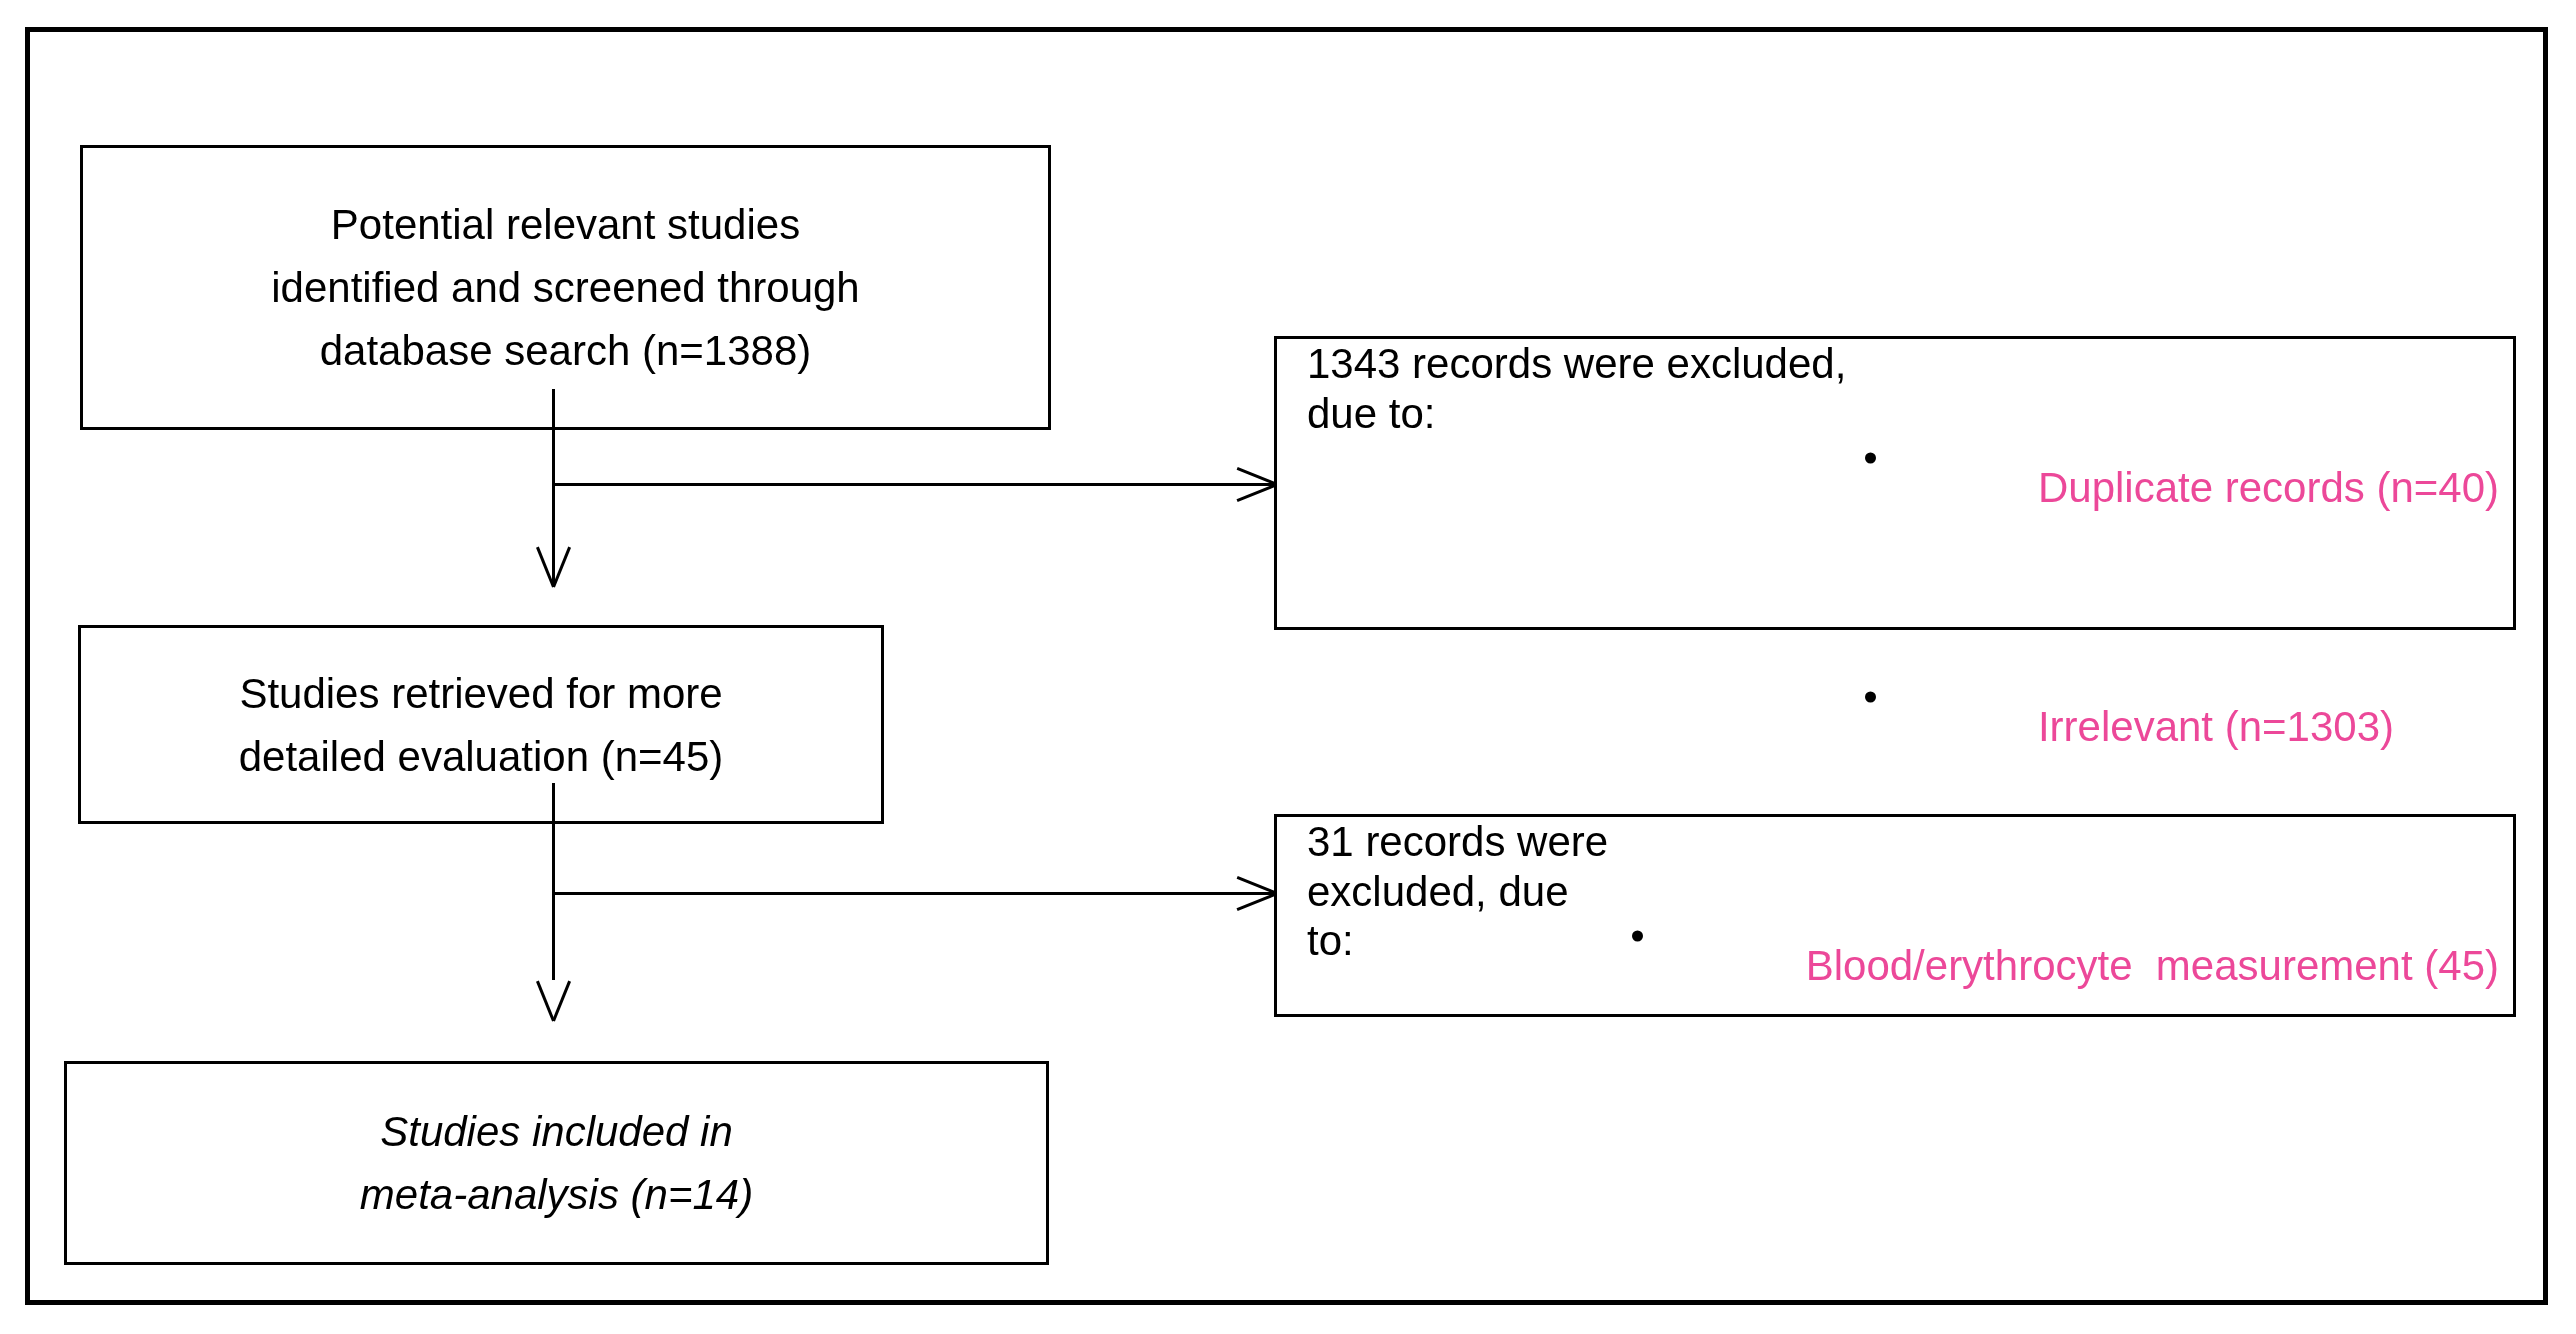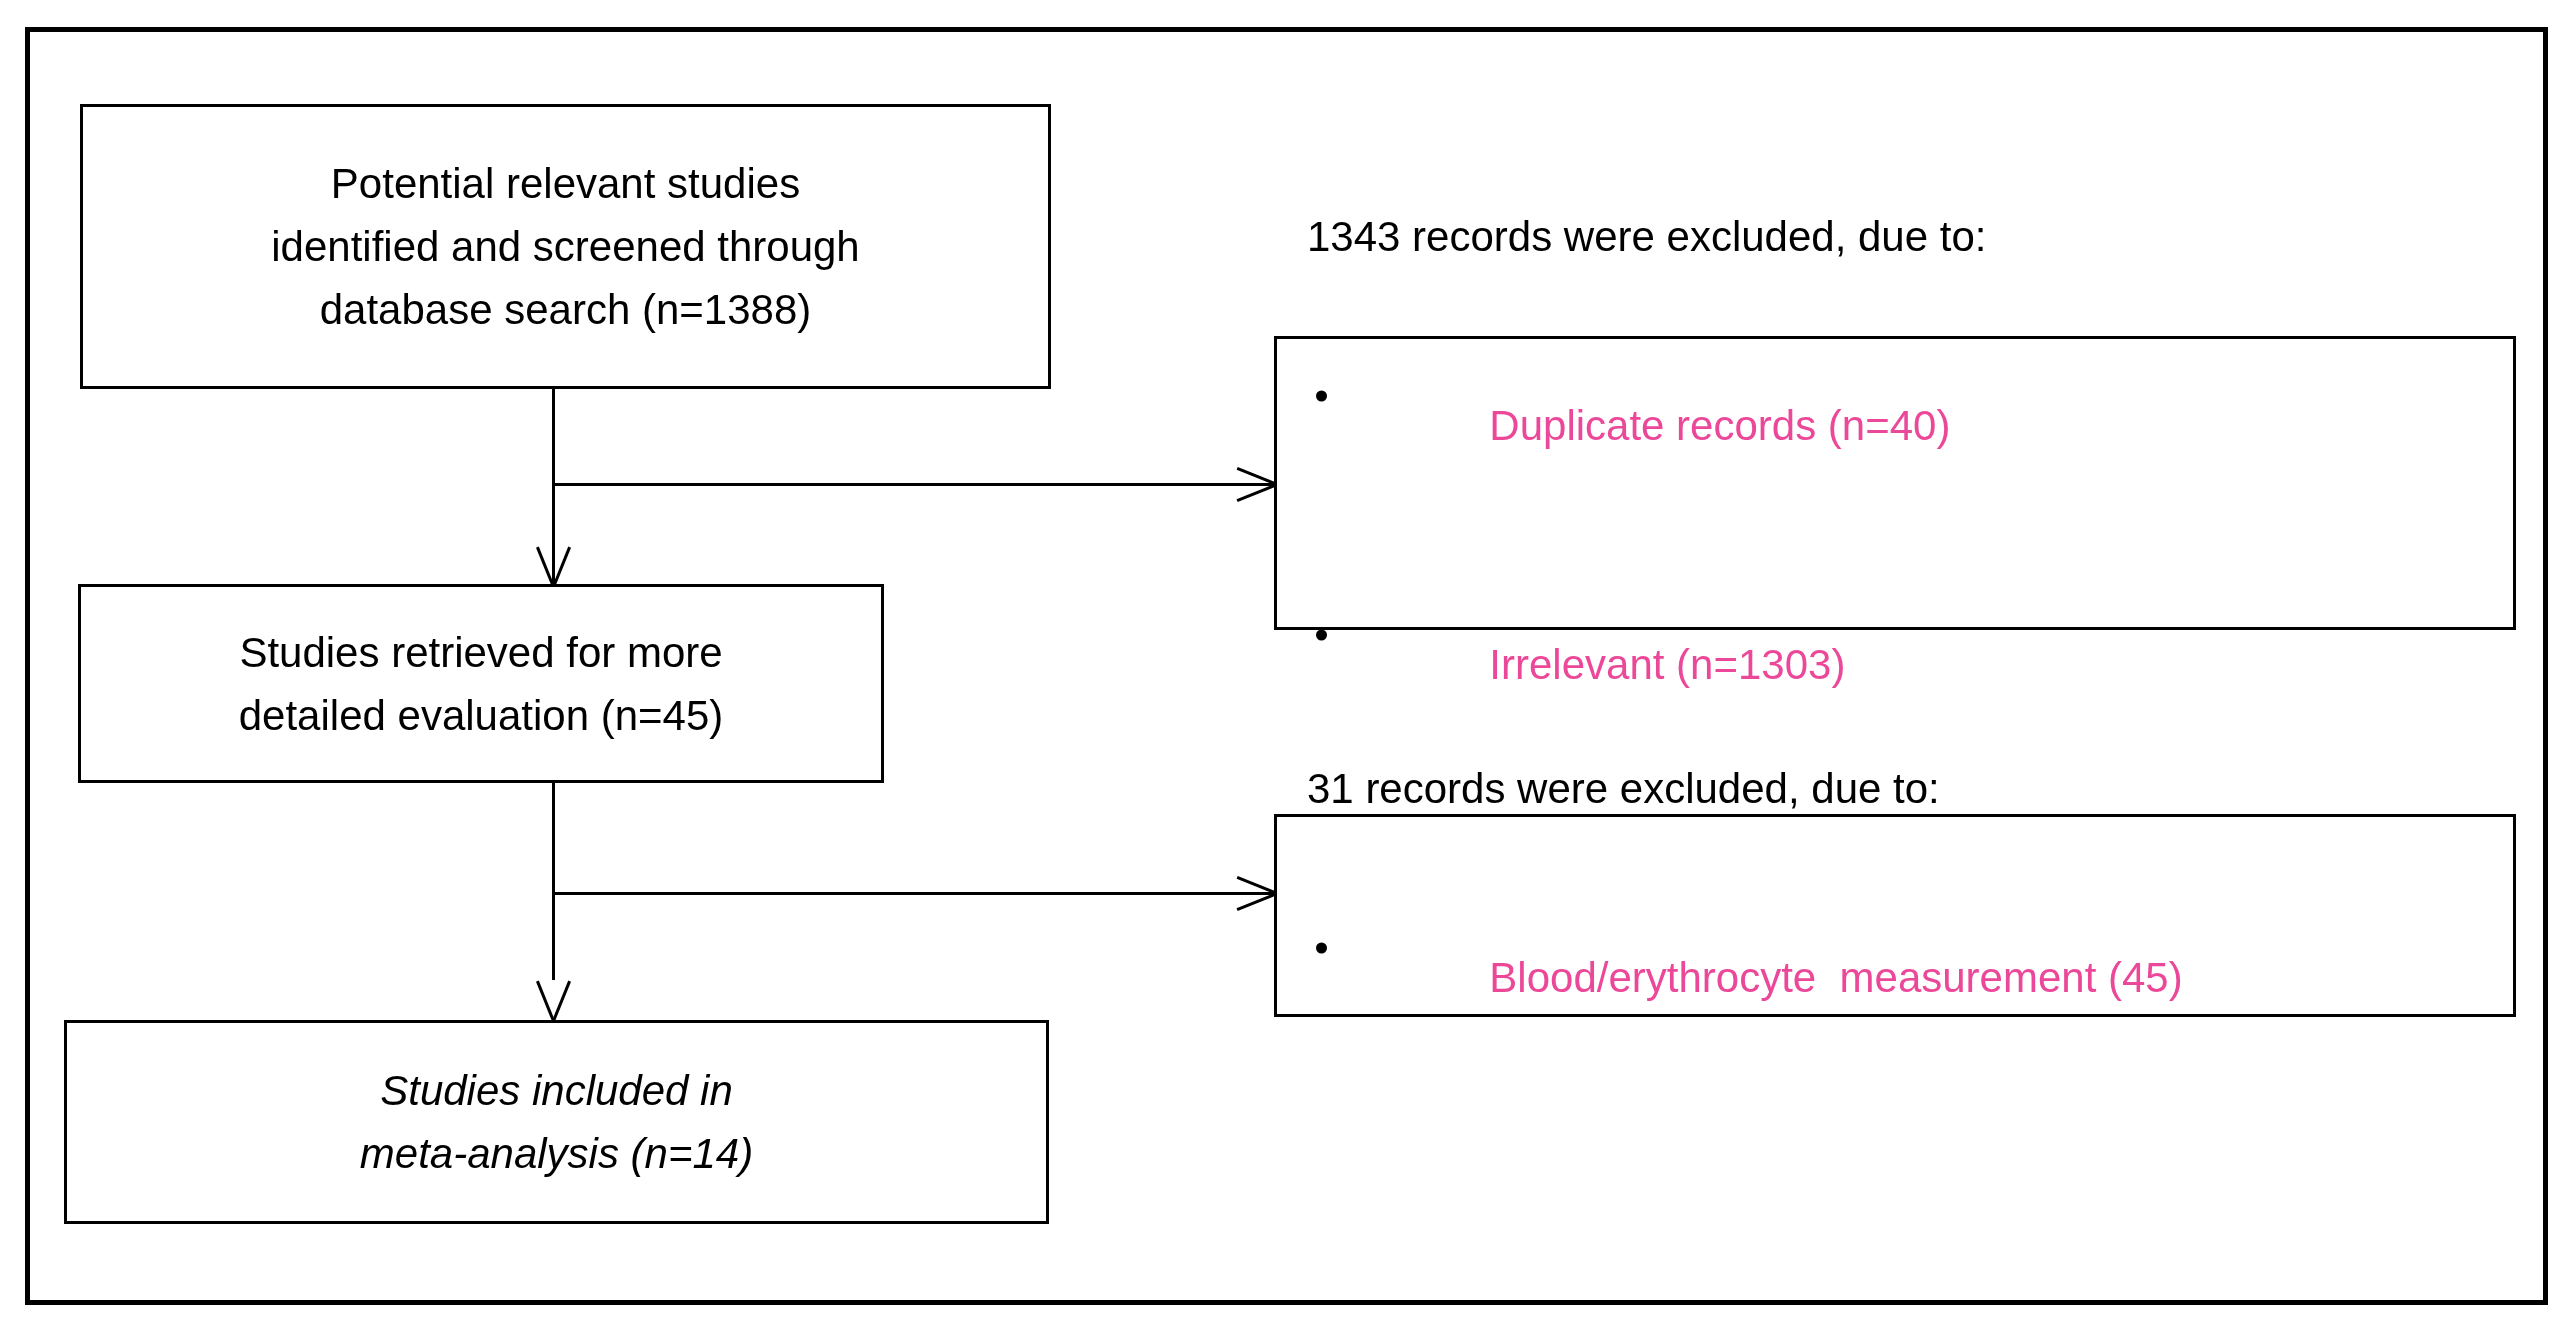--- a/index.html
+++ b/index.html
@@ -34,20 +34,21 @@
 
   
   .flow-box {
     position: absolute;
     border: 3.3px solid #000000;
     box-sizing: border-box;
     background: #ffffff;
     display: flex;
     flex-direction: column;
     justify-content: center;
+    margin-top: 41px;
   }
 
   .box-text {
     font-size: 42px;
     line-height: 1.50;
     color: #000000;
     white-space: pre-wrap;
   }
 
   .centered .box-text {
@@ -55,24 +56,24 @@
     padding: 0 18px;
   }
 
   
   .excl-box {
     position: absolute;
     border: 3.3px solid #000000;
     box-sizing: border-box;
     background: #ffffff;
     display: flex;
-    flex-direction: column;
+    flex-direction: row;
     justify-content: center;
     padding-left: 30px;
-    padding-right: 7px;
+    padding-right: 14px;
   }
 
   .excl-heading {
     font-size: 42px;
     line-height: 1.18;
     color: #000000;
     margin-bottom: 15.6px;
   }
 
   .excl-list {

